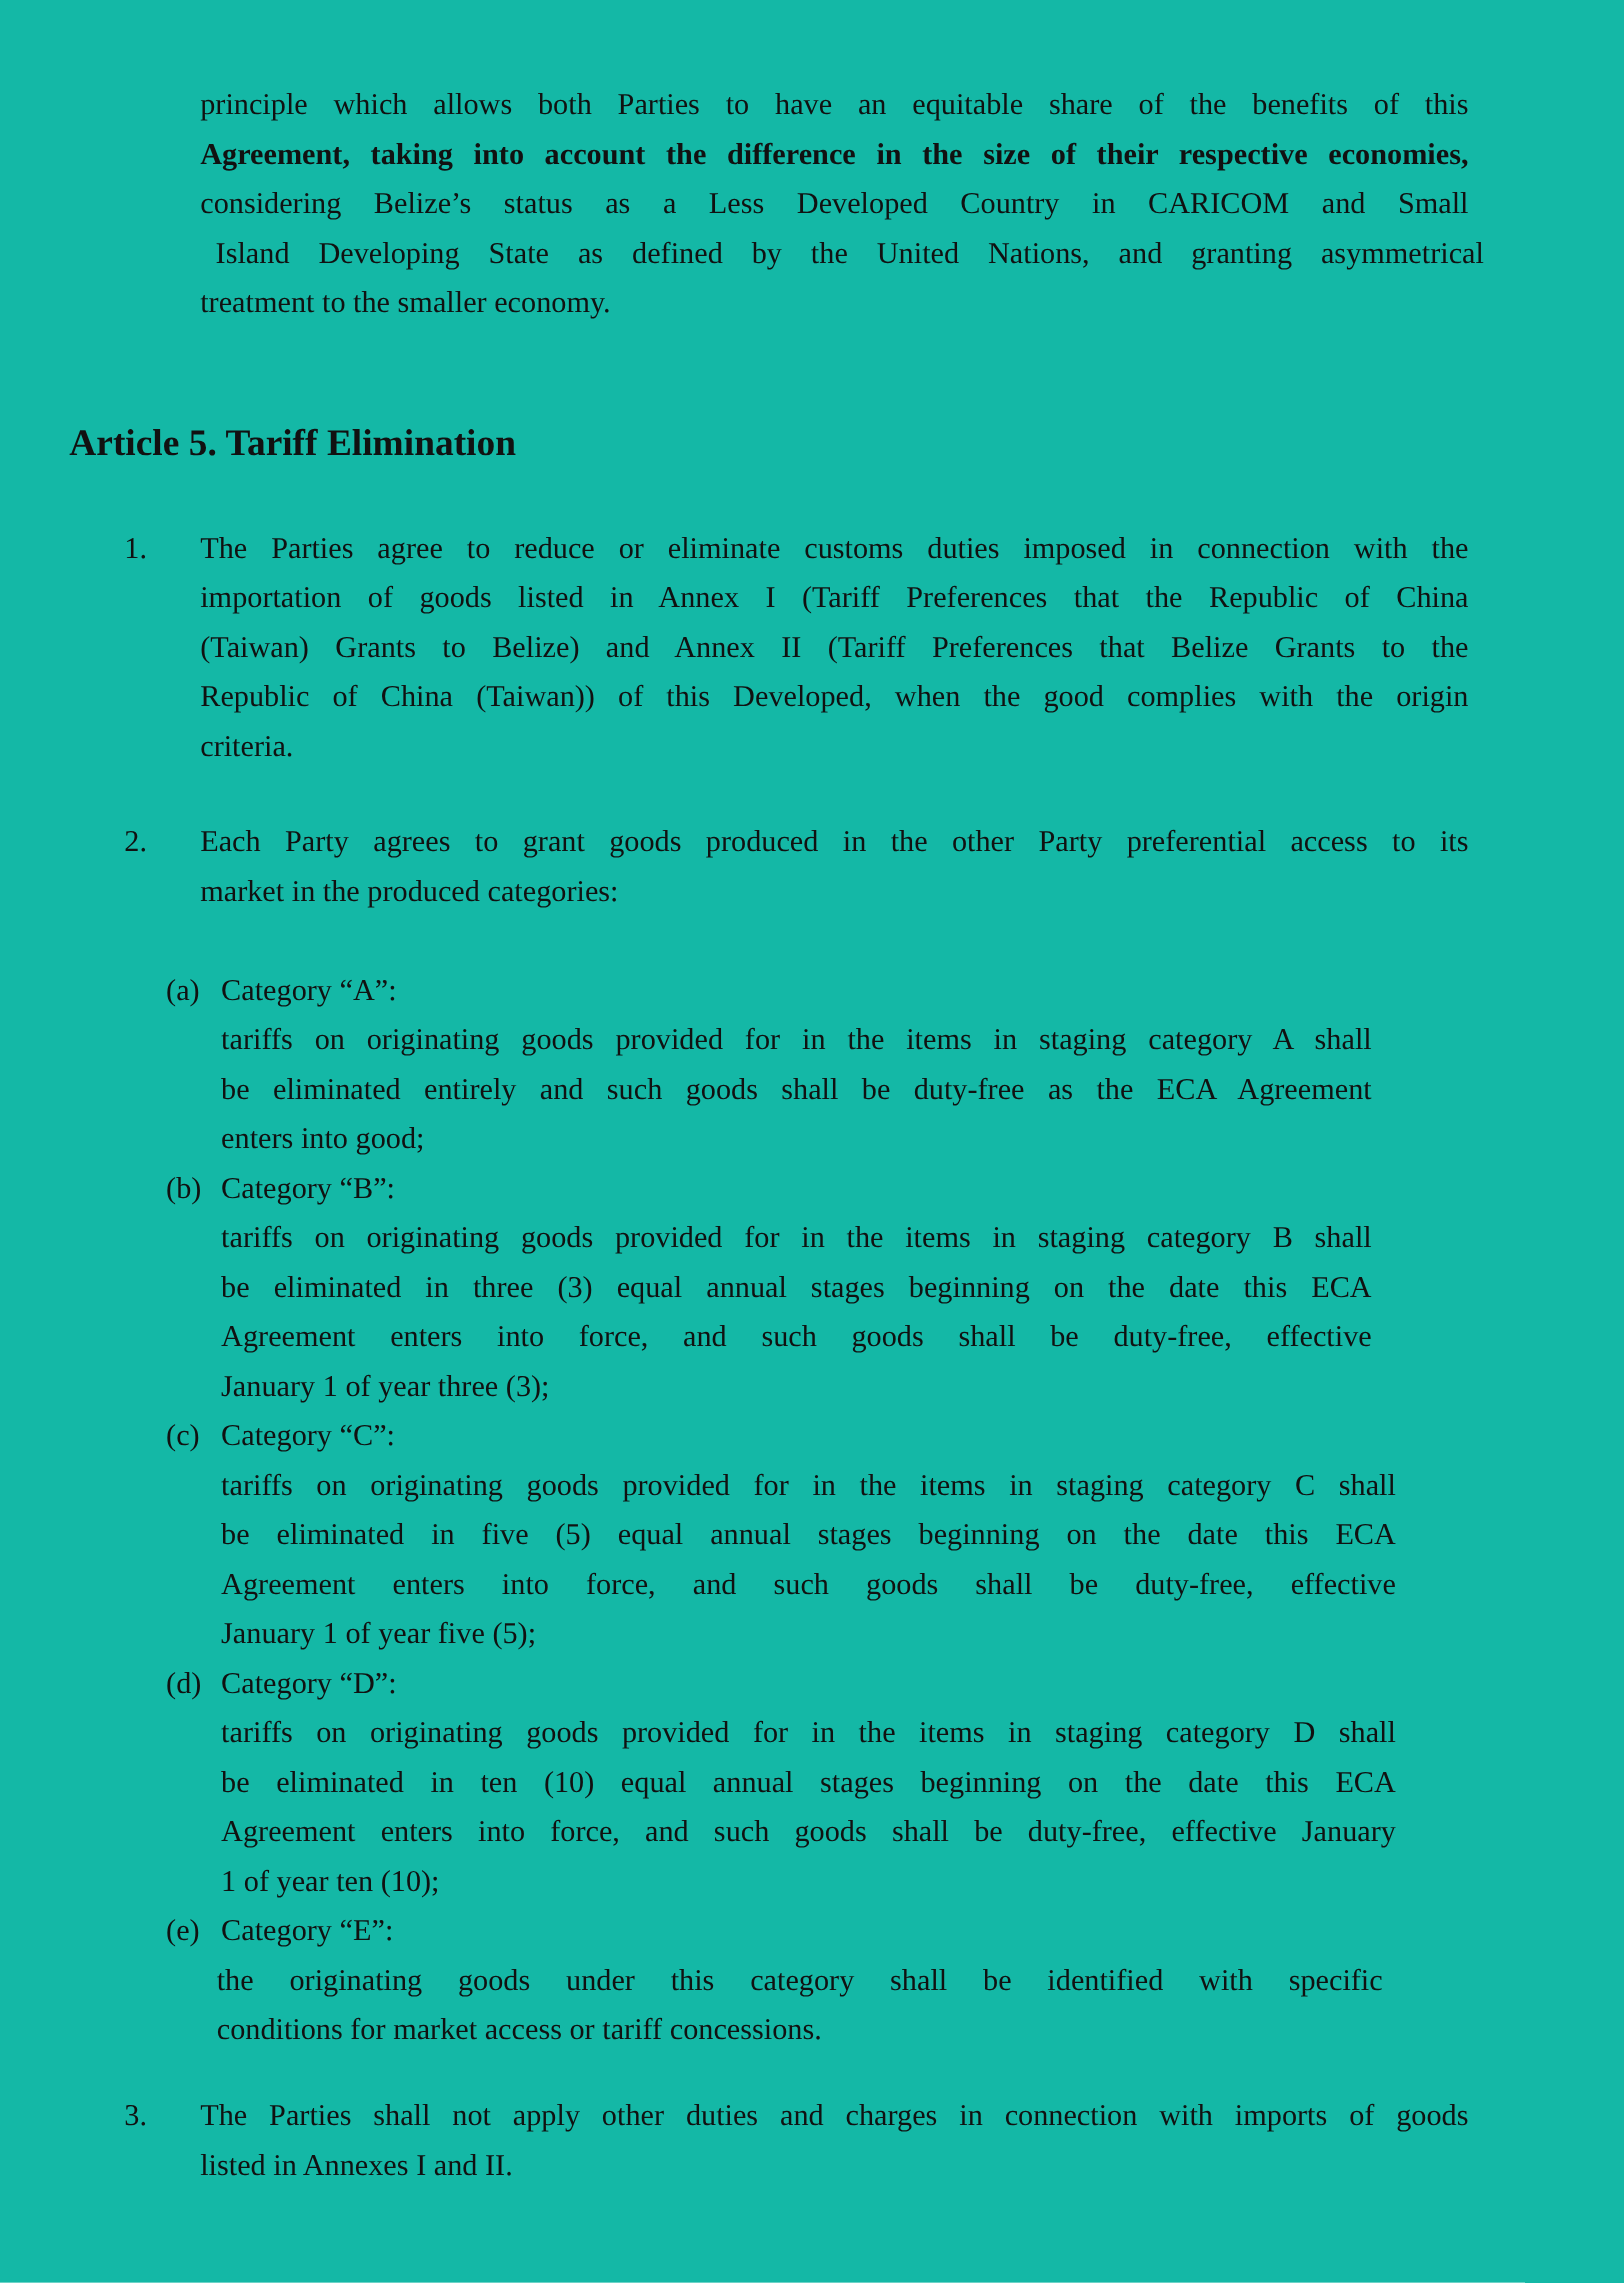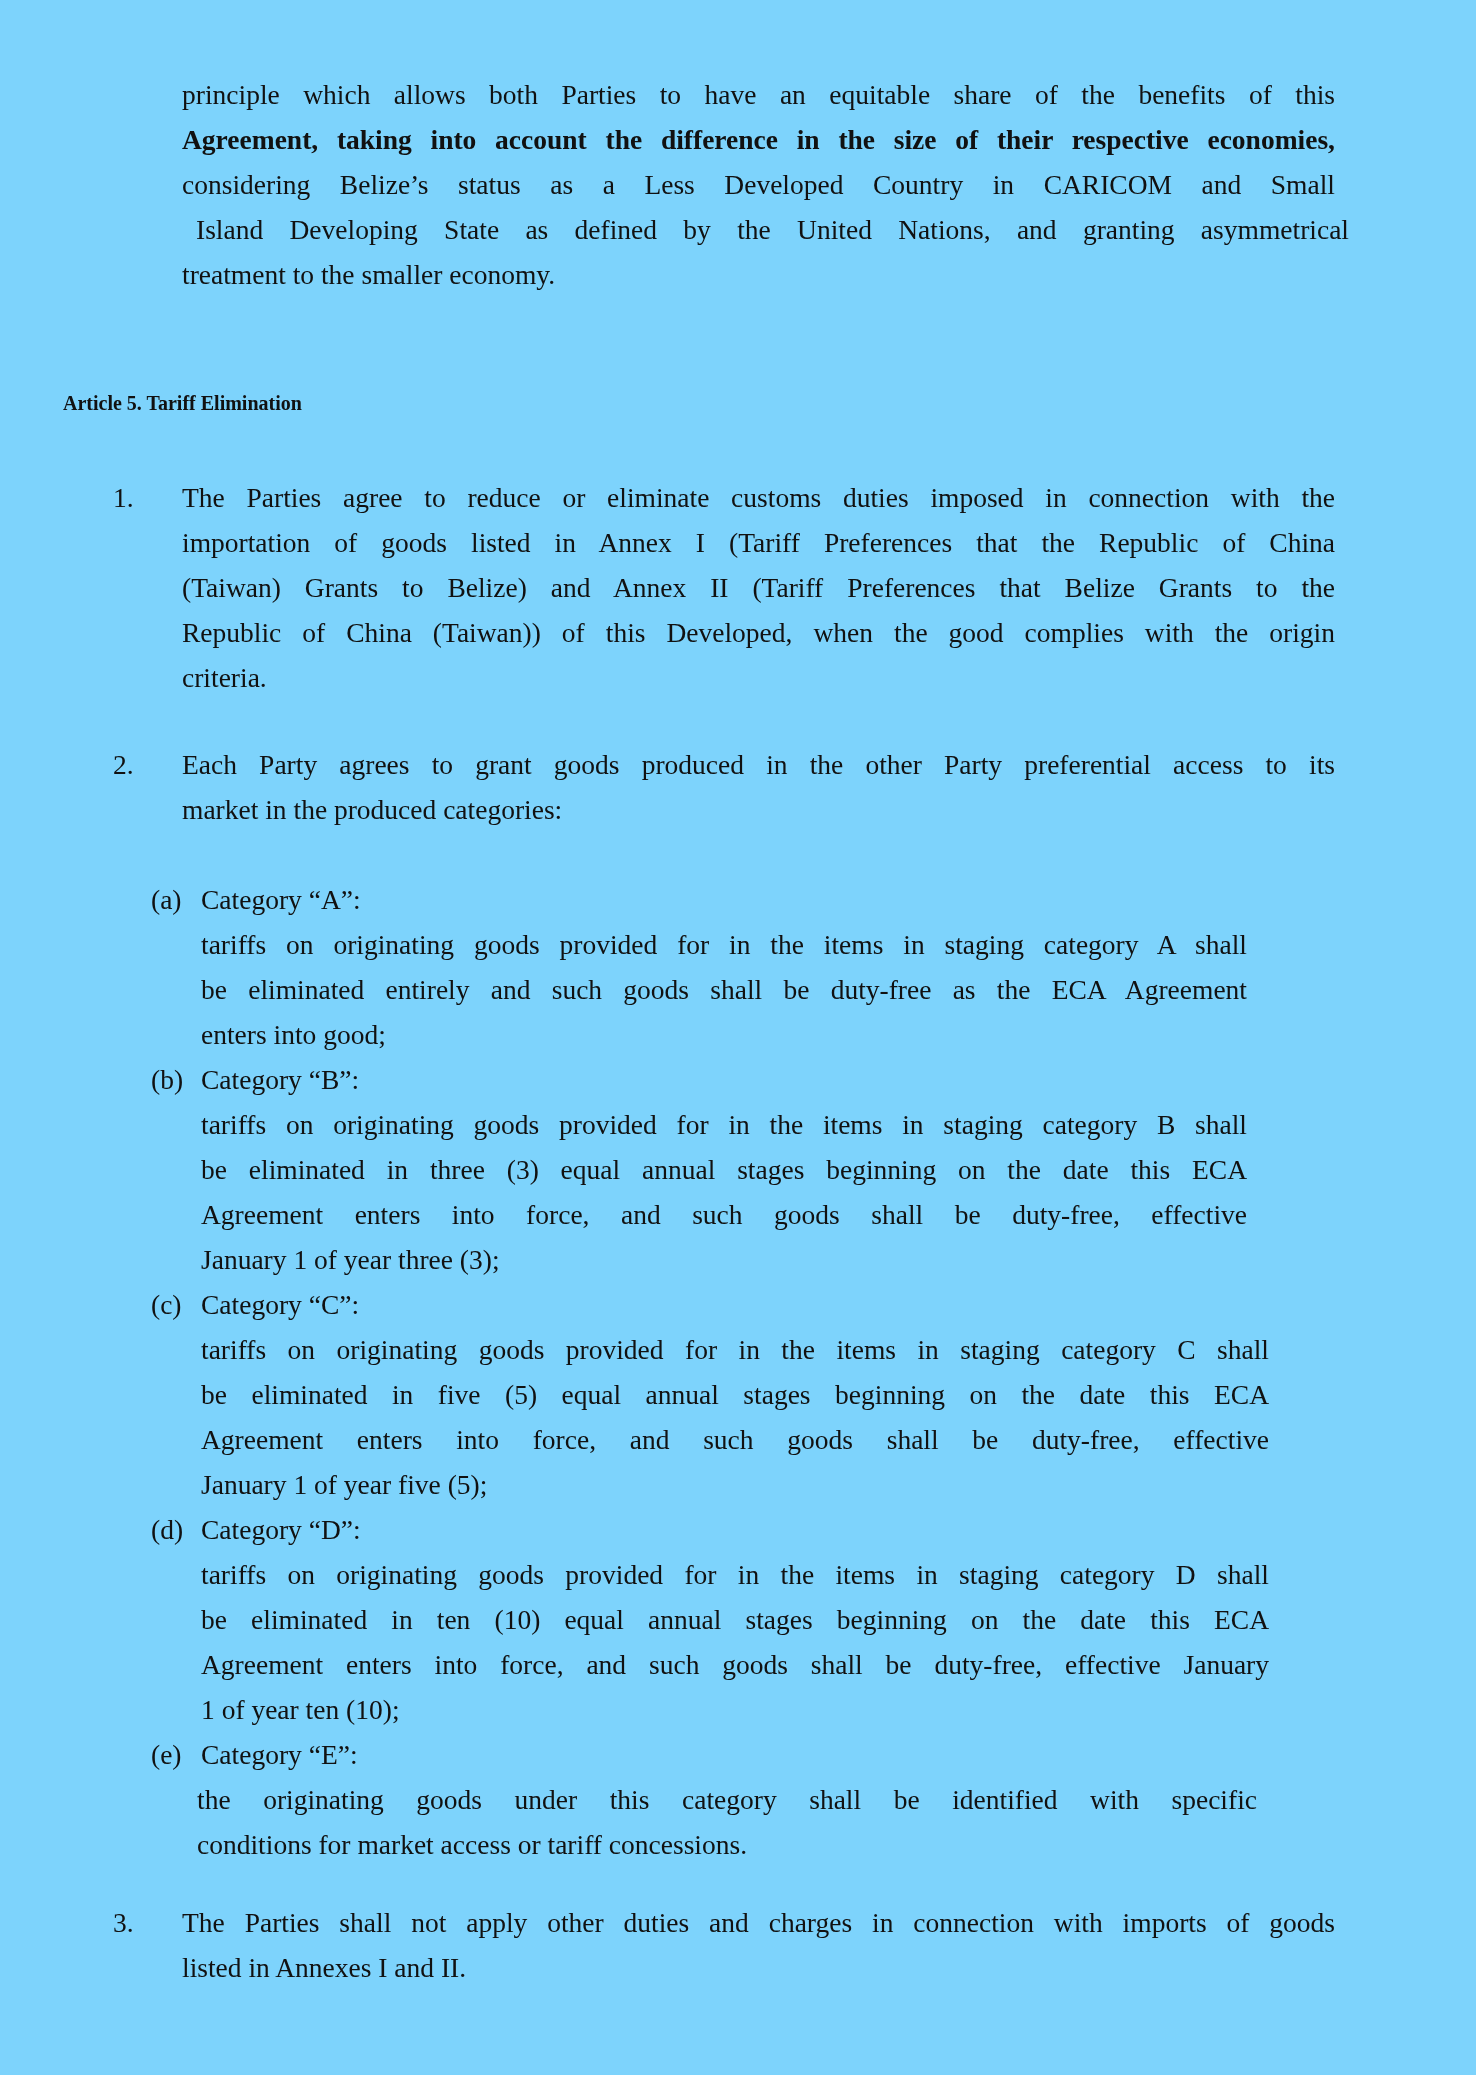--- a/index.html
+++ b/index.html
@@ -1,21 +1,21 @@
 <!DOCTYPE html>
 <html><head>
 <meta charset="utf-8">
 <style>
   html, body { margin: 0; padding: 0; background: #ffffff; }
   body { width: 1476px; height: 2075px; position: relative; overflow: hidden; }
-  .page { position: absolute; left: 0; top: 0; width: 1476px; height: 2075px; background: #7dd3fc; color: #111111;
+  .page { position: absolute; left: 0; top: 0; width: 1476px; height: 2075px; background: #14b8a6; color: #111111;
           font-family: "Liberation Serif", "DejaVu Serif", serif; font-size: 27.5px; }
   .line { position: absolute; height: 45px; line-height: 45px; white-space: nowrap; }
   .just { text-align: justify; text-align-last: justify; white-space: normal; overflow: hidden; }
-  .heading { position: absolute; left: 63px; top: 381px; font-weight: bold; font-size: 20px; line-height: 45px; }
+  .heading { position: absolute; left: 63px; top: 381px; font-weight: bold; font-size: 34px; line-height: 45px; }
   .num { position: absolute; line-height: 45px; }
 </style>
 </head>
 <body>
 
 <div class="page">
 
   <div>
     <div class="line just" style="left:182px; top:72px; width:1153px;">principle which allows both Parties to have an equitable share of the benefits of this</div>
     <div class="line just" style="left:182px; top:117px; width:1153px;font-weight:bold;">Agreement, taking into account the difference in the size of their respective economies,</div>

